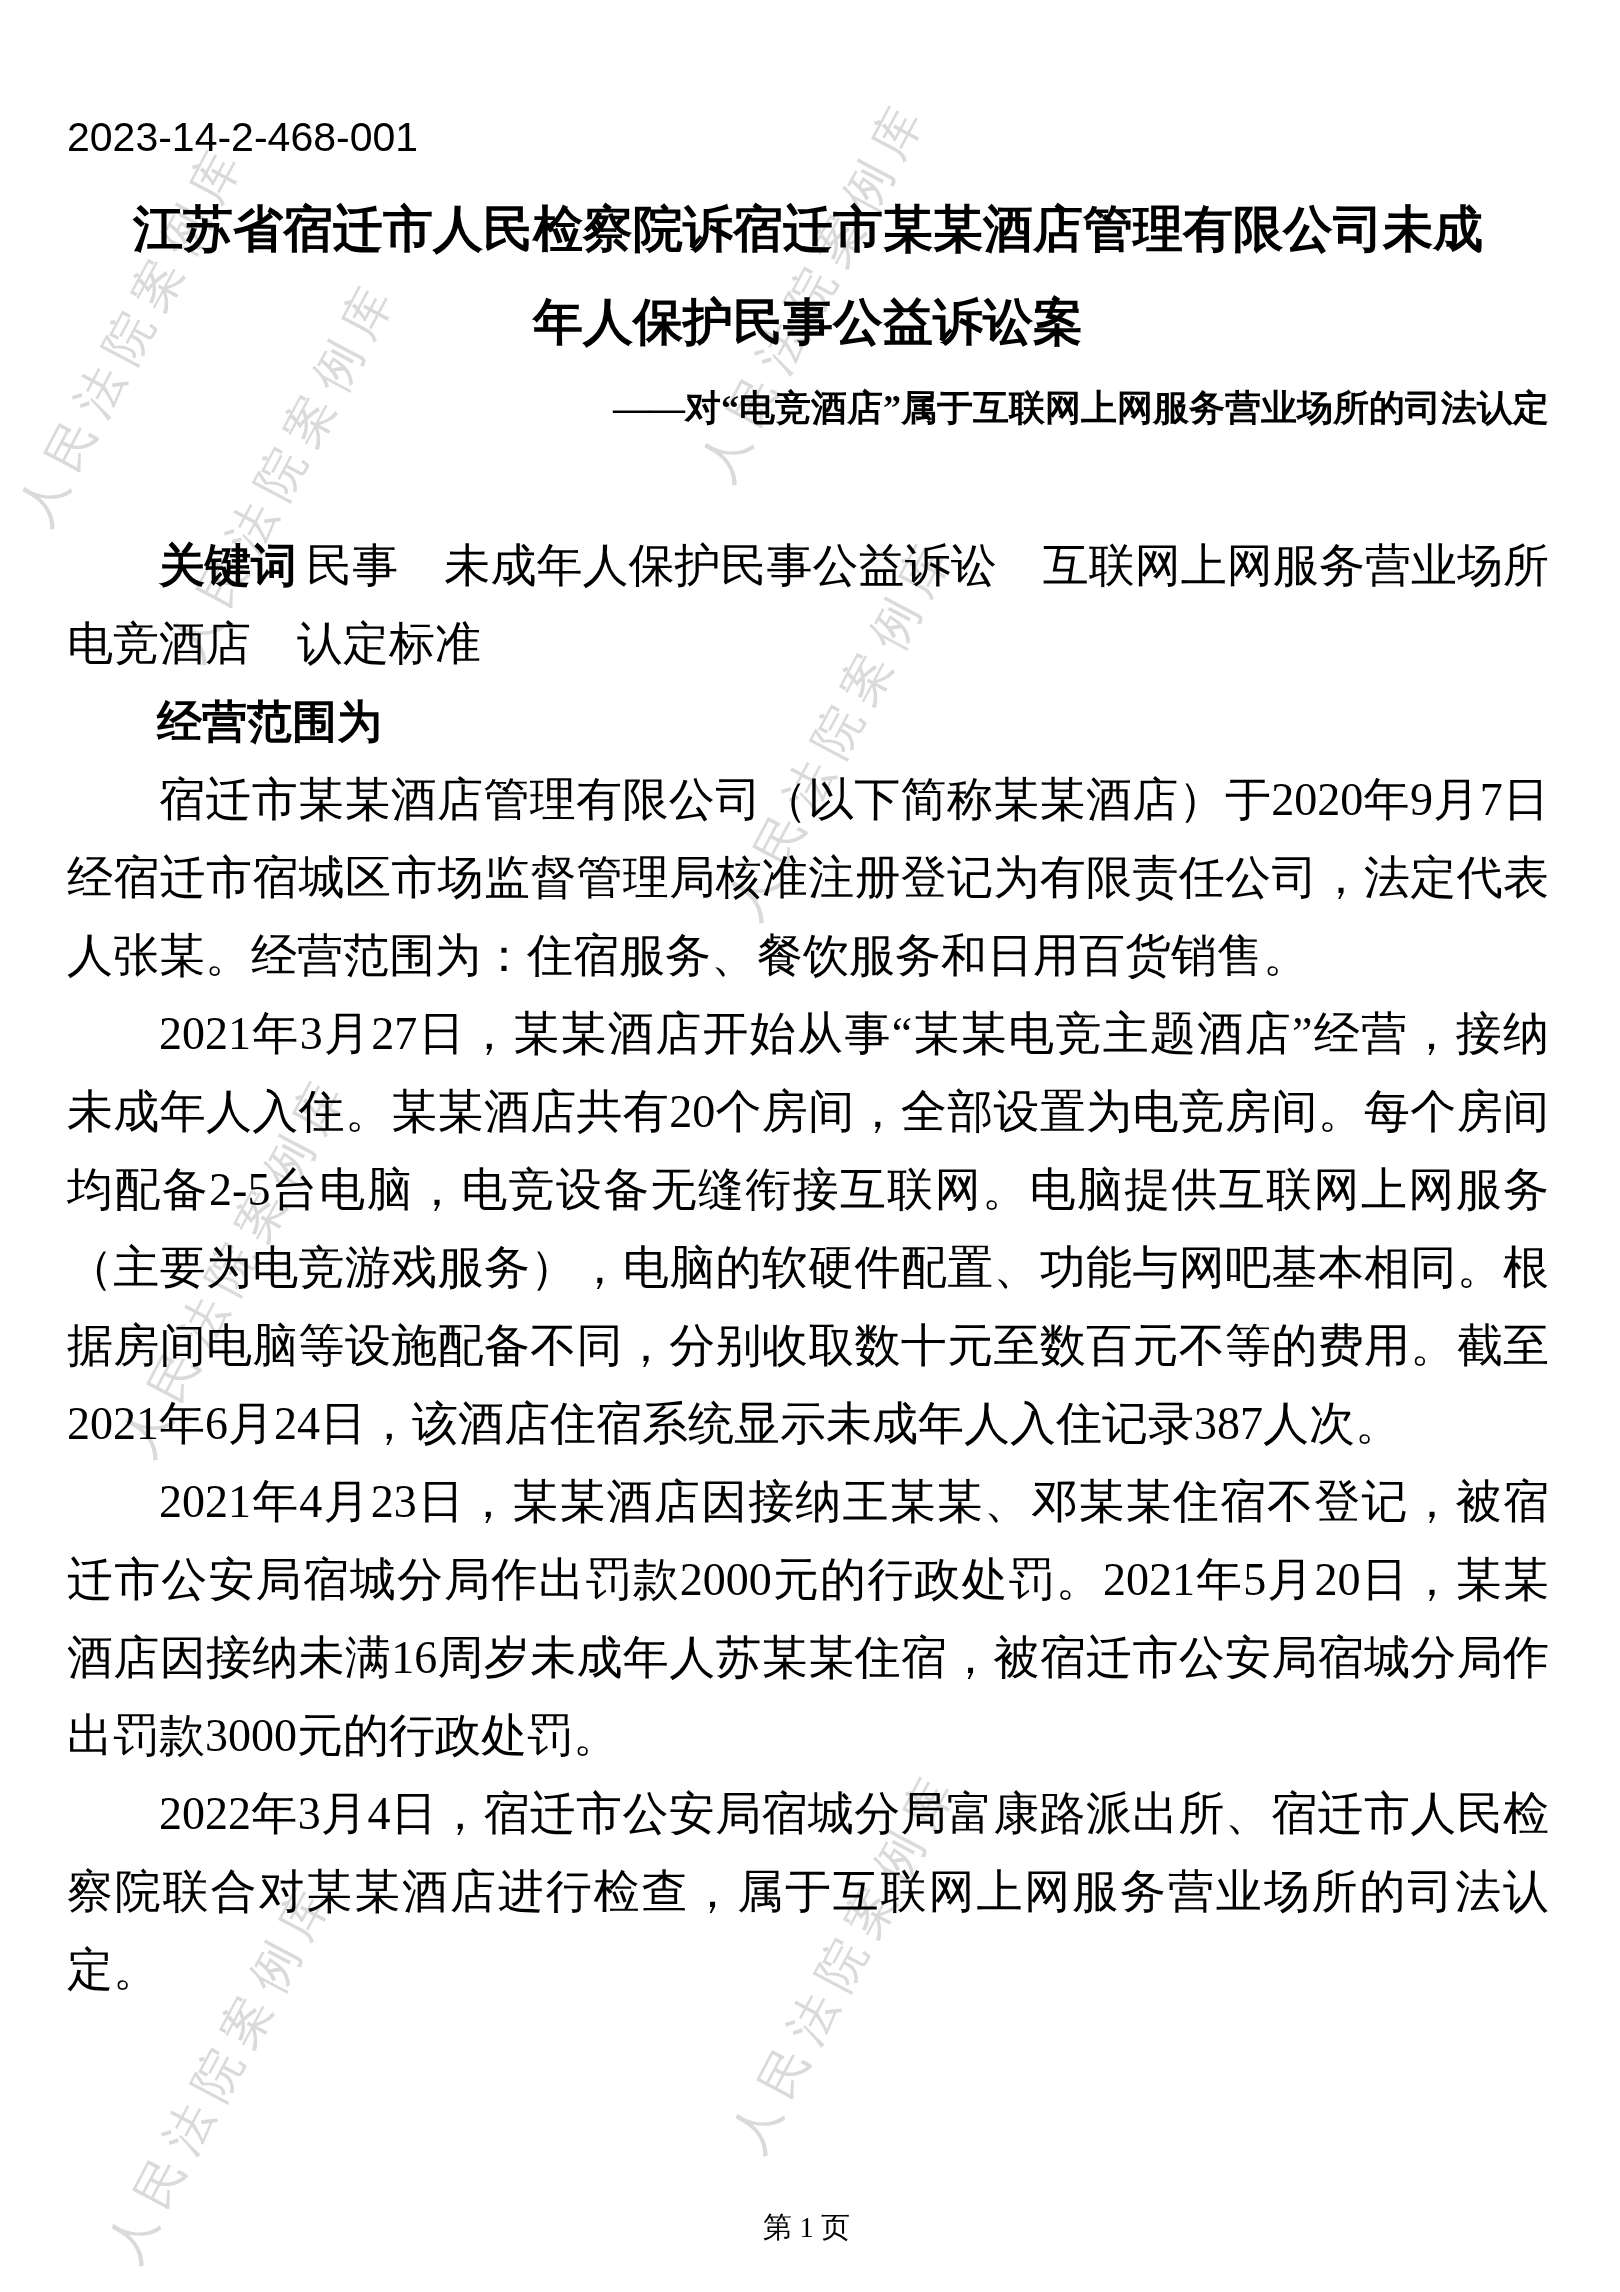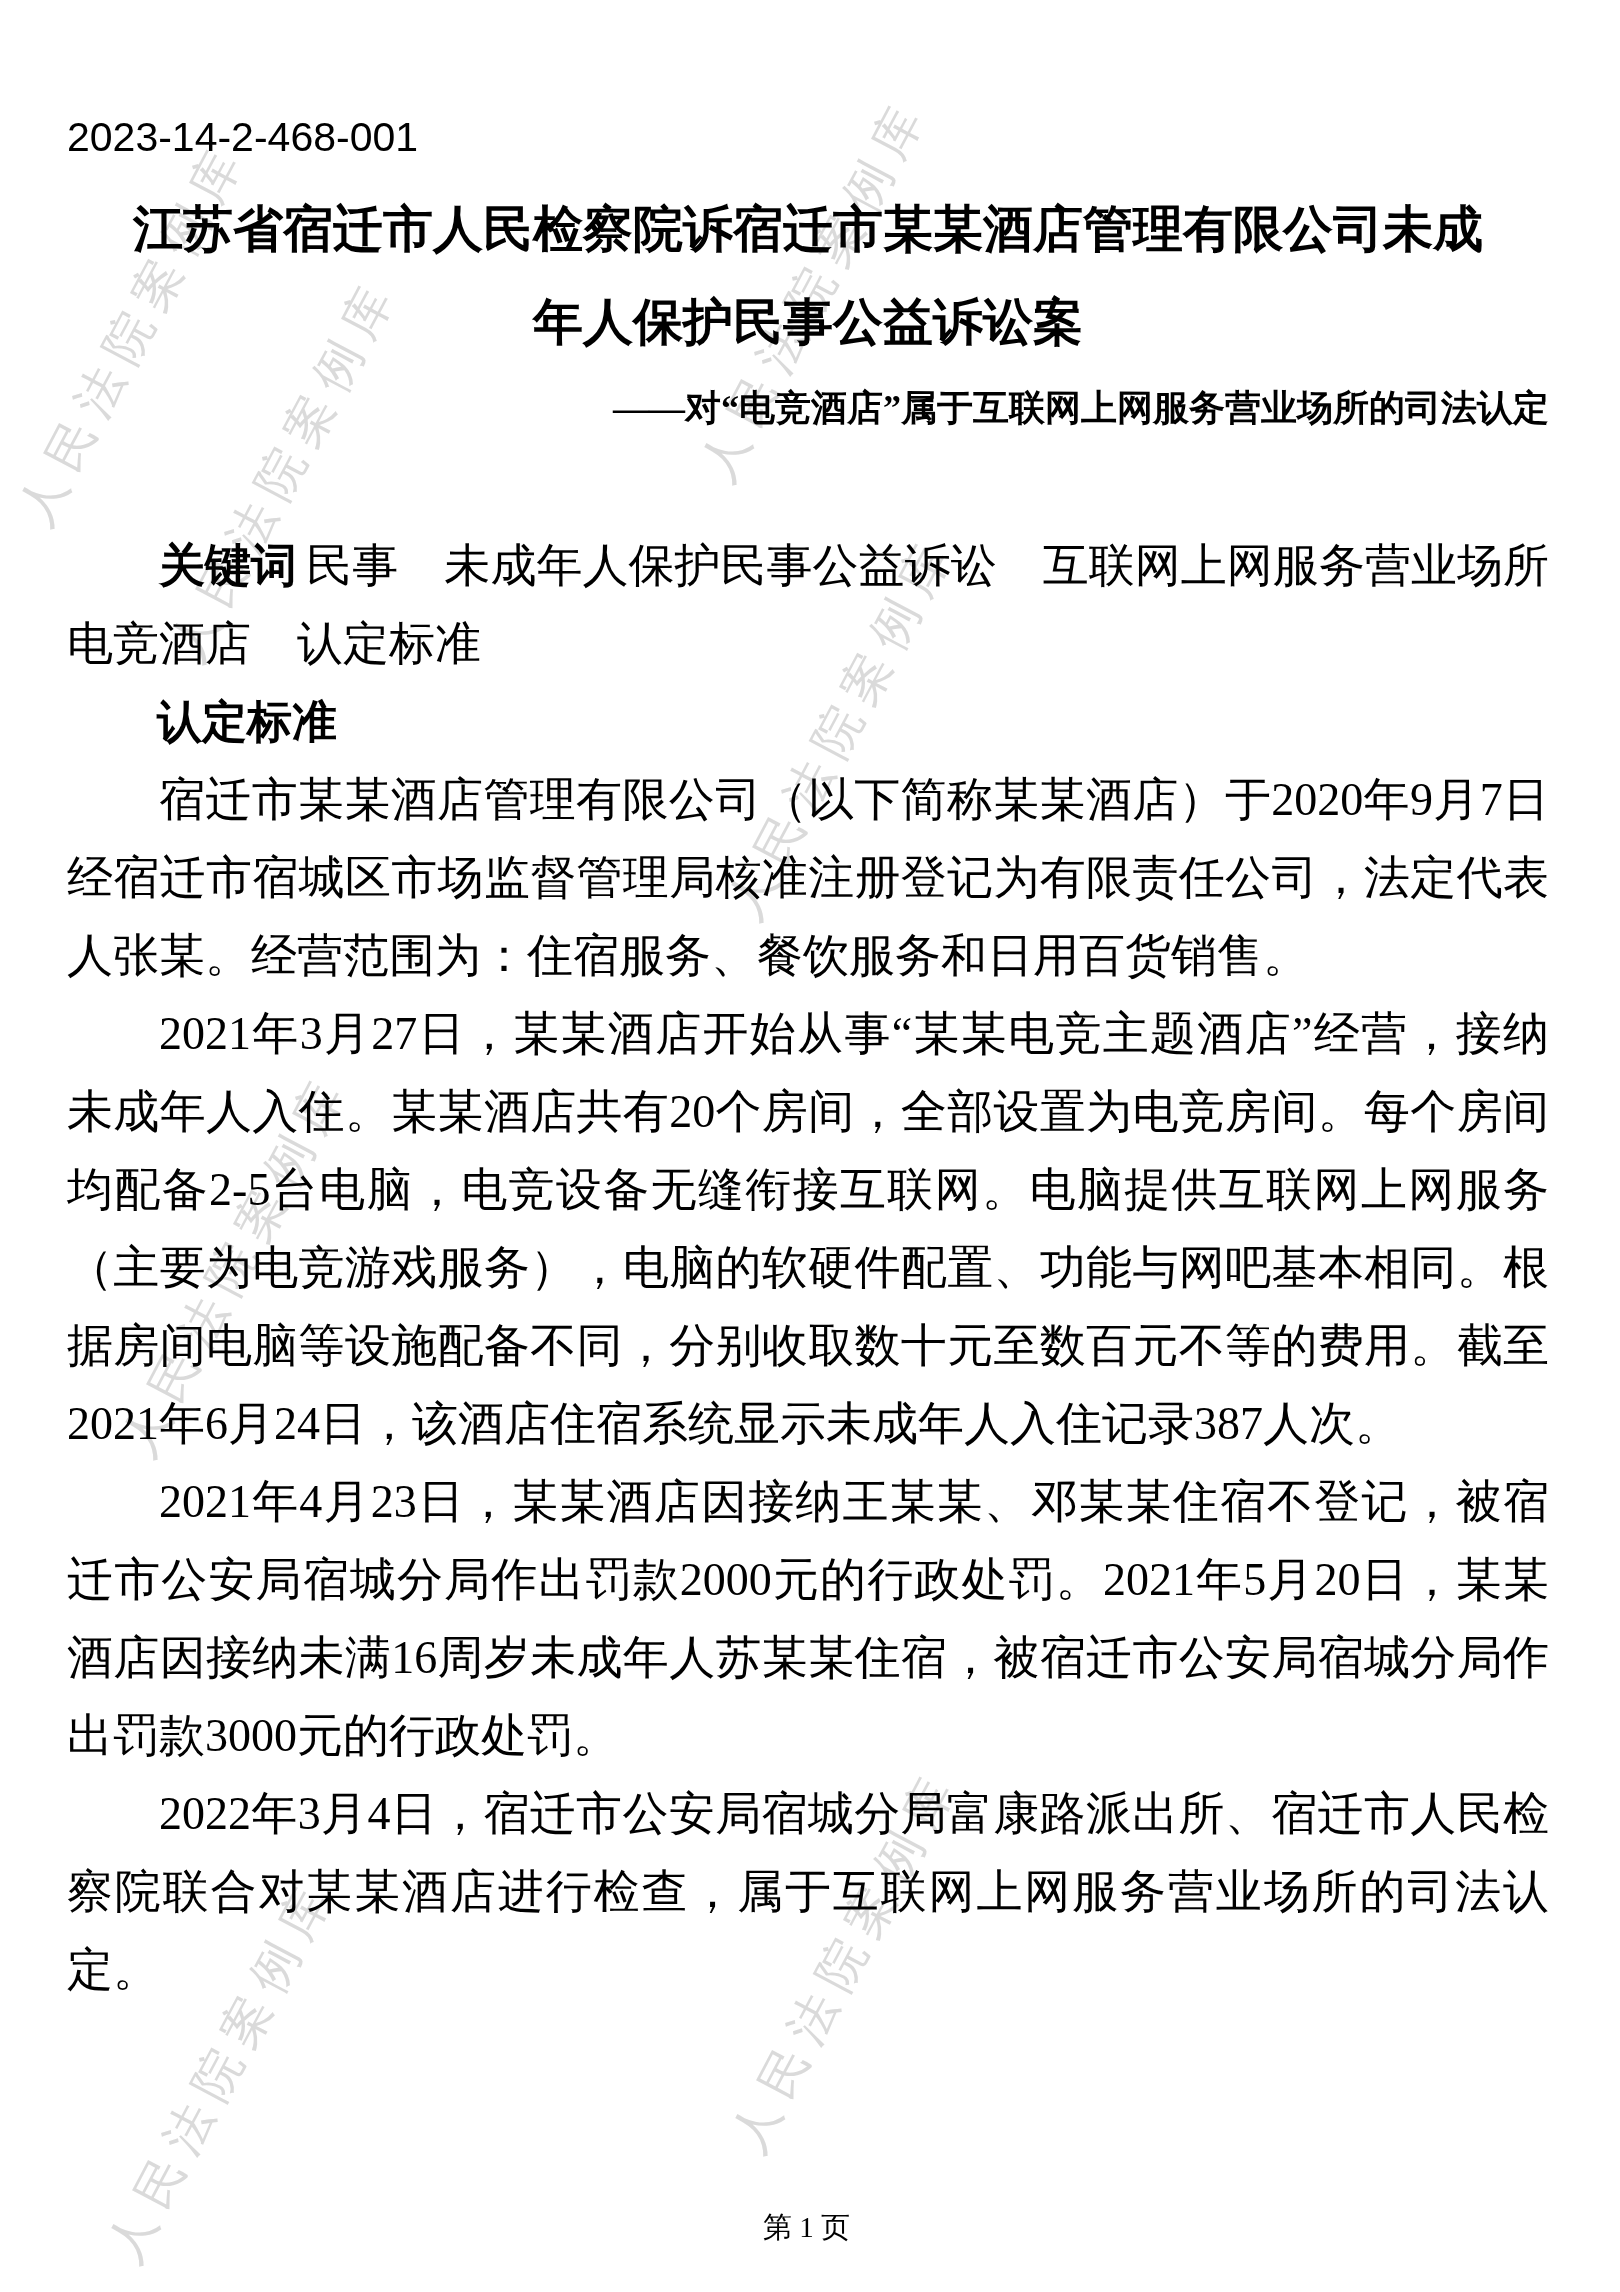--- a/index.html
+++ b/index.html
@@ -113,21 +113,21 @@
       <div>江苏省宿迁市人民检察院诉宿迁市某某酒店管理有限公司未成</div>
       <div>年人保护民事公益诉讼案</div>
     </div>
 
     <div class="subtitle">——对“电竞酒店”属于互联网上网服务营业场所的司法认定</div>
 
     <div class="body-text">
 
       <p><span class="keywords-label">关键词</span><span>民事　未成年人保护民事公益诉讼　互联网上网服务营业场所　电竞酒店　认定标准</span></p>
 
-      <p class="section-heading">认定标准</p>
+      <p class="section-heading">经营范围为</p>
 
       <p>宿迁市某某酒店管理有限公司（以下简称某某酒店）于2020年9月7日经宿迁市宿城区市场监督管理局核准注册登记为有限责任公司，法定代表人张某。经营范围为：住宿服务、餐饮服务和日用百货销售。</p>
       <p>2021年3月27日，某某酒店开始从事“某某电竞主题酒店”经营，接纳未成年人入住。某某酒店共有20个房间，全部设置为电竞房间。每个房间均配备2-5台电脑，电竞设备无缝衔接互联网。电脑提供互联网上网服务（主要为电竞游戏服务），电脑的软硬件配置、功能与网吧基本相同。根据房间电脑等设施配备不同，分别收取数十元至数百元不等的费用。截至2021年6月24日，该酒店住宿系统显示未成年人入住记录387人次。</p>
       <p>2021年4月23日，某某酒店因接纳王某某、邓某某住宿不登记，被宿迁市公安局宿城分局作出罚款2000元的行政处罚。2021年5月20日，某某酒店因接纳未满16周岁未成年人苏某某住宿，被宿迁市公安局宿城分局作出罚款3000元的行政处罚。</p>
       <p>2022年3月4日，宿迁市公安局宿城分局富康路派出所、宿迁市人民检察院联合对某某酒店进行检查，属于互联网上网服务营业场所的司法认定。</p>
 
     </div>
 
   </div>
 

